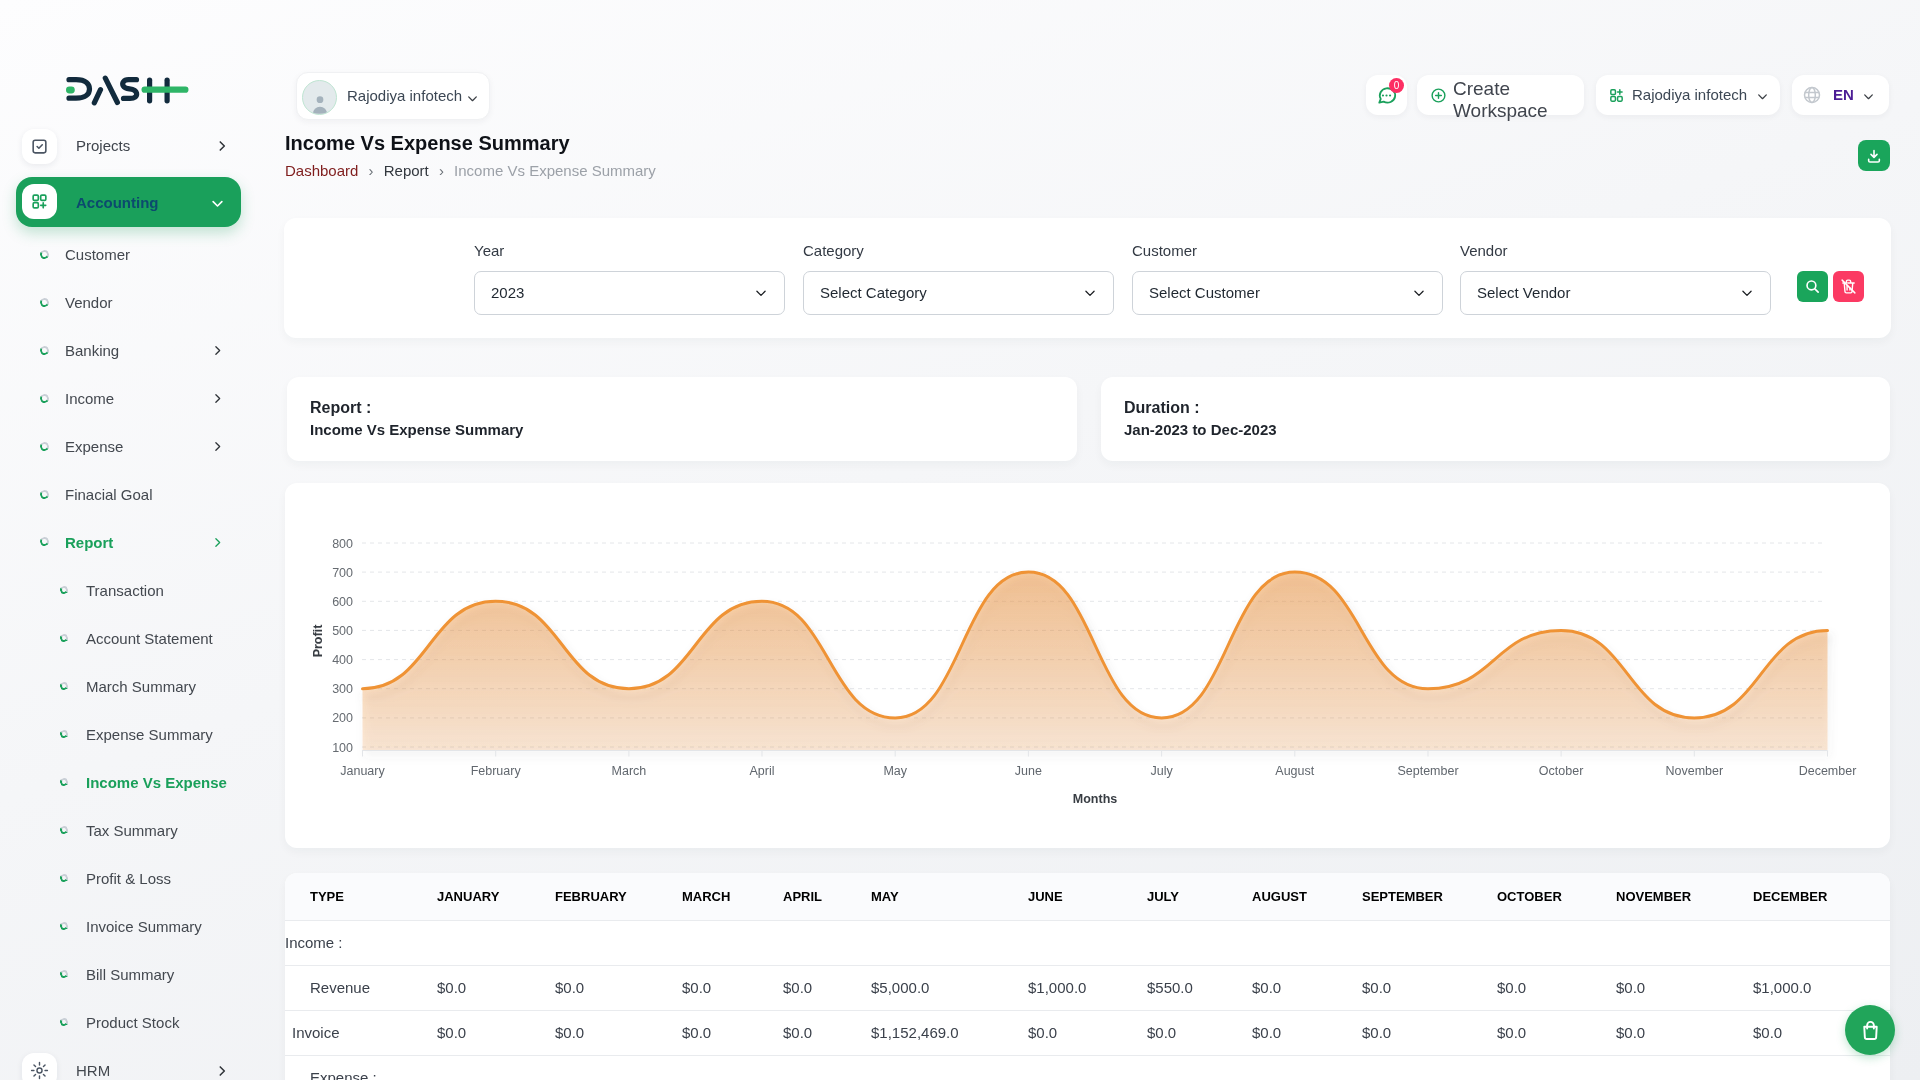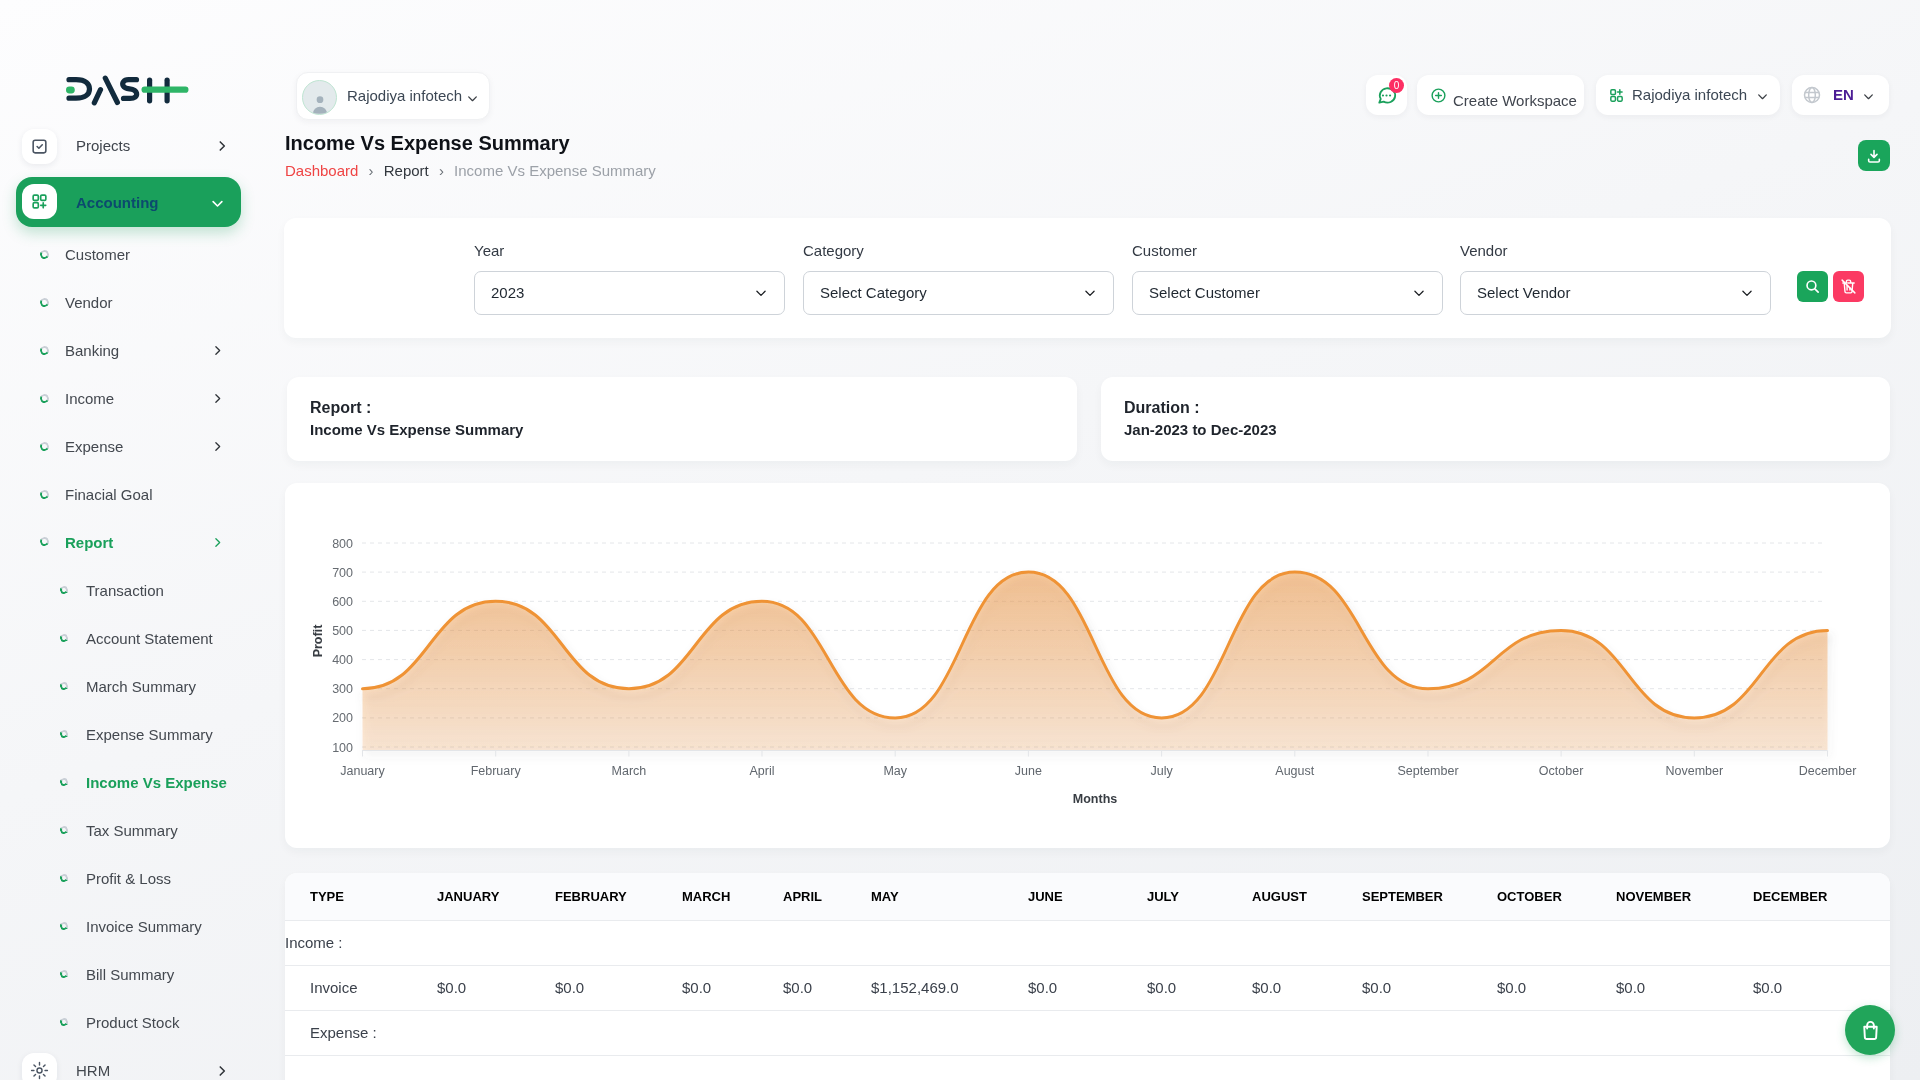--- a/index.html
+++ b/index.html
@@ -152,21 +152,21 @@
       <path d="M8.3 12h.01M12 12h.01M15.7 12h.01" stroke-width="2.3"></path>
     </svg>
   <div class="abs" style="left:23px;top:3px;width:15px;height:15px;border-radius:50%;background:#fd2e63;color:#fff;font-size:10px;text-align:center;line-height:15px">0</div>
 </div>
 
 <div class="pill" style="left:1417px;top:75px;width:167px;height:40px">
   <svg class="abs" style="left:13px;top:12px" width="17" height="17" viewBox="0 0 24 24" fill="none" stroke="#1aa05b" stroke-width="2" stroke-linecap="round">
       <circle cx="12" cy="12" r="9"></circle>
       <path d="M12 8v8M8 12h8"></path>
     </svg>
-  <div class="abs" style="left:36px;top:17px;font-size:15px;color:#40454e;font-weight:500">Create Workspace</div>
+  <div class="abs" style="left:36px;top:3px;font-size:19px;color:#40454e;font-weight:500">Create Workspace</div>
 </div>
 
 <div class="pill" style="left:1596px;top:75px;width:184px;height:40px">
   <svg class="abs" style="left:12px;top:12px" width="17" height="17" viewBox="0 0 24 24" fill="none" stroke="#1aa05b" stroke-width="2.1" stroke-linecap="round" stroke-linejoin="round">
       <rect x="4" y="4" width="6.5" height="6.5" rx="1.5"></rect>
       <rect x="4" y="13.5" width="6.5" height="6.5" rx="1.5"></rect>
       <rect x="13.5" y="13.5" width="6.5" height="6.5" rx="1.5"></rect>
       <path d="M16.7 4v6.4M13.5 7.2h6.4"></path>
     </svg>
   <div class="abs" style="left:36px;top:11px;font-size:15px;color:#3c4754;font-weight:500">Rajodiya infotech</div>
@@ -182,21 +182,21 @@
       <path d="M3.5 9h17M3.5 15h17"></path>
     </svg>
   <div class="abs" style="left:41px;top:11px;font-size:15px;color:#4c1d95;font-weight:bold">EN</div>
   <svg class="chev" style="left:70px;top:15px" width="13" height="13" viewBox="0 0 24 24" fill="none" stroke="#3b3f45" stroke-width="2.4" stroke-linecap="round" stroke-linejoin="round">
       <path d="M5 9l7 7 7-7"></path>
     </svg>
 </div>
 
 <div class="abs" style="left:285px;top:132px;font-size:20px;font-weight:bold;color:#0f1218">Income Vs Expense Summary</div>
 <div class="abs" style="left:285px;top:162px;font-size:15px;color:#9ca1a8">
-  <span style="color:#ef4444">Dashboard</span>
+  <span style="color:#7f1d1d">Dashboard</span>
   <span style="color:#6a7077;padding:0 6px">›</span>
   <span style="color:#32373e">Report</span>
   <span style="color:#6a7077;padding:0 6px">›</span>
   <span>Income Vs Expense Summary</span>
 </div>
 
 <div class="abs" style="left:1858px;top:140px;width:32px;height:31px;border-radius:8px;background:#1aa55b;display:flex;align-items:center;justify-content:center">
   <svg width="16" height="16" viewBox="0 0 24 24" fill="none" stroke="#fff" stroke-width="2.4" stroke-linecap="round" stroke-linejoin="round">
     <path d="M12 4v10m0 0l-4.5-4.5M12 14l4.5-4.5"></path>
       <path d="M4 17v2a2 2 0 0 0 2 2h12a2 2 0 0 0 2-2v-2"></path>
@@ -348,21 +348,36 @@
           <th>October</th>
           <th>November</th>
           <th>December</th>
         </tr>
       </thead>
 <tbody>
 <tr>
           <td style="" colspan="13">Income :</td>
         </tr>
 <tr>
-          <td style="padding-left:25px">Invoice</td>
+          <td style="padding-left:25px">Revenue</td>
+          <td>$0.0</td>
+          <td>$0.0</td>
+          <td>$0.0</td>
+          <td>$0.0</td>
+          <td>$5,000.0</td>
+          <td>$1,000.0</td>
+          <td>$550.0</td>
+          <td>$0.0</td>
+          <td>$0.0</td>
+          <td>$0.0</td>
+          <td>$0.0</td>
+          <td>$1,000.0</td>
+        </tr>
+<tr>
+          <td style="padding-left:7px">Invoice</td>
           <td>$0.0</td>
           <td>$0.0</td>
           <td>$0.0</td>
           <td>$0.0</td>
           <td>$1,152,469.0</td>
           <td>$0.0</td>
           <td>$0.0</td>
           <td>$0.0</td>
           <td>$0.0</td>
           <td>$0.0</td>

